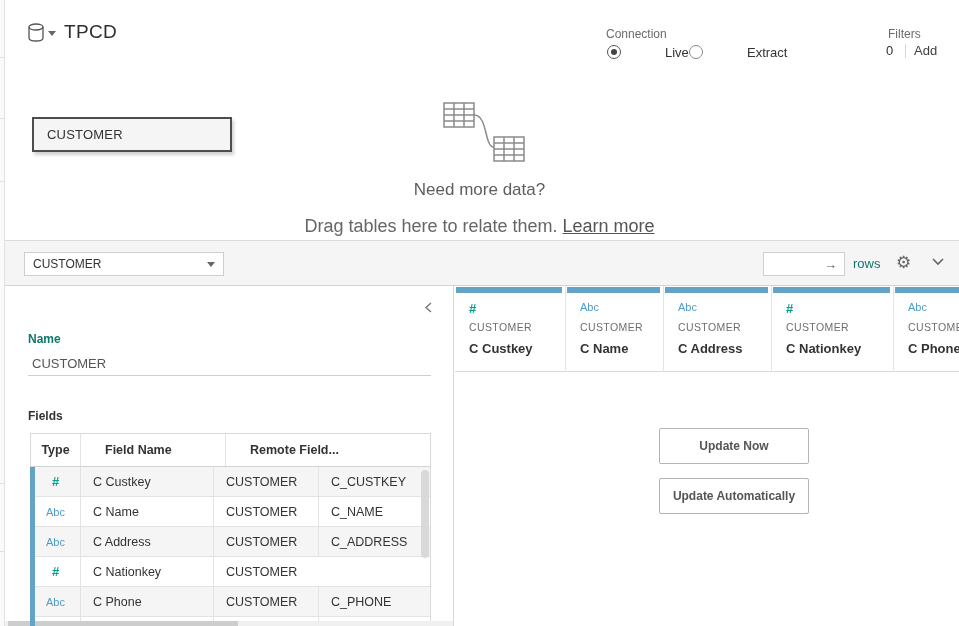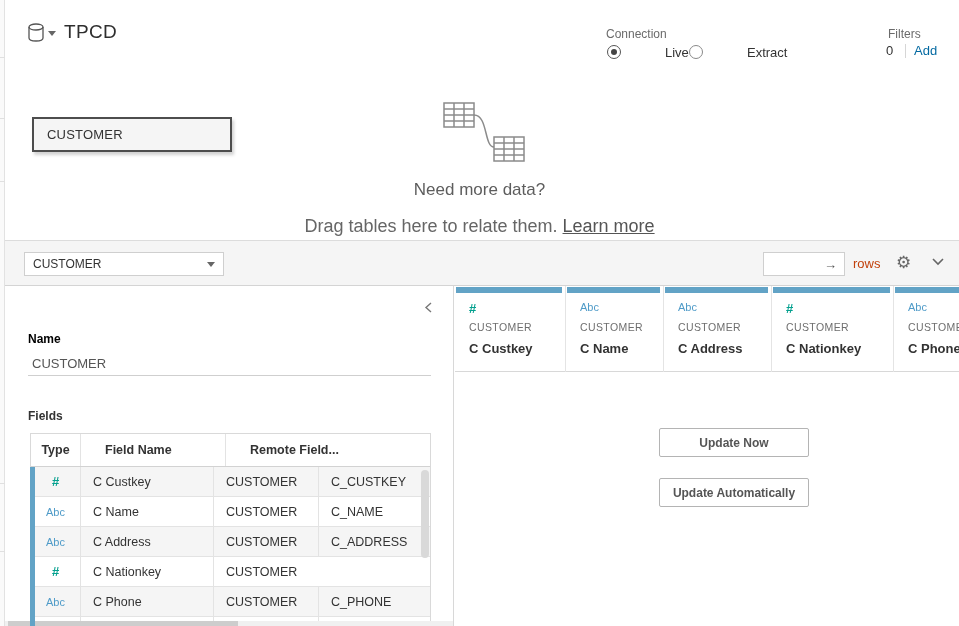--- a/index.html
+++ b/index.html
@@ -23,21 +23,21 @@
   .radio-row { position:absolute; top:44px; height:16px; display:flex; align-items:center;gap:37px; }
   .radio { width:14px; height:14px; border-radius:50%; border:1px solid #8a8a8a; background:#fff;
     display:inline-flex; align-items:center; justify-content:center; margin-right:7px; }
   .radio.sel { border-color:#555; }
   .radio.sel::after { content:""; width:6px; height:6px; border-radius:50%; background:#444; }
   .radio-label { font-size:13px; color:#333; }
 
   .filters-label { position:absolute; left:888px; top:27px; font-size:12px; color:#6b6b6b; }
   .filters-count { position:absolute; left:886px; top:43px; font-size:13px; color:#333; }
   .filters-sep { position:absolute; left:905px; top:44px; width:1px; height:14px; background:#d6d6d6; }
-  .filters-add { position:absolute; left:914px; top:43px; font-size:13px; color:#0369a1; cursor:pointer; }
+  .filters-add { position:absolute; left:914px; top:43px; font-size:13px; color:#404040; cursor:pointer; }
 
   
   .table-chip { position:absolute; left:32px; top:117px; width:200px; height:35px;
     background:#f5f5f5; border:2px solid #4d4d4d; box-shadow:2px 3px 3px rgba(0,0,0,0.18);
     display:flex; align-items:center; padding-left:13px; font-size:13px; color:#333; letter-spacing:0.2px; }
 
   .empty-graphic { position:absolute; left:428px; top:95px; }
   .empty-title { position:absolute; left:0; top:180px; width:959px; text-align:center;
     font-size:17px; color:#5d5d5d; font-weight:500; }
   .empty-sub { position:absolute; left:0; top:216px; width:959px; text-align:center;
@@ -50,29 +50,29 @@
   .tbl-dropdown { position:absolute; left:24px; top:11px; width:200px; height:24px;
     background:#fff; border:1px solid #cfcfcf; display:flex; align-items:center;
     padding:0 8px; font-size:12px; color:#333; cursor:pointer; }
   .tbl-dropdown .caret { margin-left:auto; width:0; height:0;
     border-left:4px solid transparent; border-right:4px solid transparent; border-top:5px solid #666; }
   .rows-input { position:absolute; left:763px; top:11px; width:82px; height:24px;
     background:#fff; border:1px solid #cfcfcf; display:flex; align-items:center; }
   .rows-input input { border:none; outline:none; width:58px; height:20px; font-size:12px; padding-left:6px;
     font-family:"Liberation Sans", sans-serif; }
   .rows-input .arrow { margin-left:auto; margin-right:7px; color:#555; font-size:13px; }
-  .rows-label { position:absolute; left:853px; top:15px; font-size:13px; color:#c2410c; }
+  .rows-label { position:absolute; left:853px; top:15px; font-size:13px; color:#0f766e; }
   .gear { position:absolute; left:896px; top:11px; font-size:17px; color:#666; cursor:pointer; }
   .tb-chevron { position:absolute; left:931px; top:16px; cursor:pointer; }
 
   
   .left-panel { position:absolute; left:0; top:286px; width:454px; height:340px; background:#fff;
     border-right:1px solid #d8d8d8; overflow:hidden; }
   .collapse { position:absolute; left:424px; top:14px; color:#777; cursor:pointer; }
-  .name-label { position:absolute; left:28px; top:46px; font-size:12px; font-weight:bold; color:#000000; }
+  .name-label { position:absolute; left:28px; top:46px; font-size:12px; font-weight:bold; color:#0f766e; }
   .name-value { position:absolute; left:28px; top:66px; width:403px; height:24px;
     font-size:13px; color:#555; border:none; border-bottom:1px solid #cfcfcf; outline:none;
     padding-left:4px; background:transparent; font-family:"Liberation Sans", sans-serif; }
   .fields-label { position:absolute; left:28px; top:123px; font-size:12px; font-weight:bold; color:#333; }
 
   .fields-table { position:absolute; left:30px; top:147px; width:401px;
     border:1px solid #d9d9d9; border-bottom:none; font-size:12.5px; color:#333; }
   .ft-row { display:flex; height:30px; align-items:center; border-bottom:1px solid #e3e3e3; background:#fff; }
   .ft-row.head { height:33px; font-weight:bold; border-bottom:1px solid #d2d2d2; background:#fff;gap:12px; }
   .ft-row.alt { background:#f5f5f5; }
@@ -94,21 +94,21 @@
   
   .grid { position:absolute; left:455px; top:286px; width:504px; height:340px; background:#fff; overflow:hidden; }
   .grid-header { position:absolute; left:0; top:0; width:100%; height:86px; border-bottom:1px solid #d8d8d8; background:#fff; }
   .g-col { position:absolute; top:0; height:86px; }
   .g-top { position:absolute; left:1px; right:3px; top:1px; height:6px; background:#62a3c6; }
   .g-icon { position:absolute; left:14px; top:15px; }
   .g-table { position:absolute; left:14px; top:35px; font-size:10.5px; color:#6e6e6e; letter-spacing:0.4px; white-space:nowrap; }
   .g-field { position:absolute; left:14px; top:55px; font-size:13px; font-weight:bold; color:#333; white-space:nowrap; }
   .g-sep { position:absolute; top:0; width:1px; height:86px; background:#e4e4e4; }
 
-  .upd-btn { position:absolute; left:204px; width:150px; height:29px; background:#fff;
+  .upd-btn { position:absolute; left:204px; width:150px; height:36px; background:#fff;
     border:1px solid #b4b4b4; border-radius:2px; font-size:12px; font-weight:600; color:#555;
     display:flex; align-items:center; justify-content:center; cursor:pointer;
     font-family:"Liberation Sans", sans-serif; }
   .btn-now { top:142px; }
   .btn-auto { top:192px; }
 </style>
 </head>
 <body>
 
 <div id="app">

